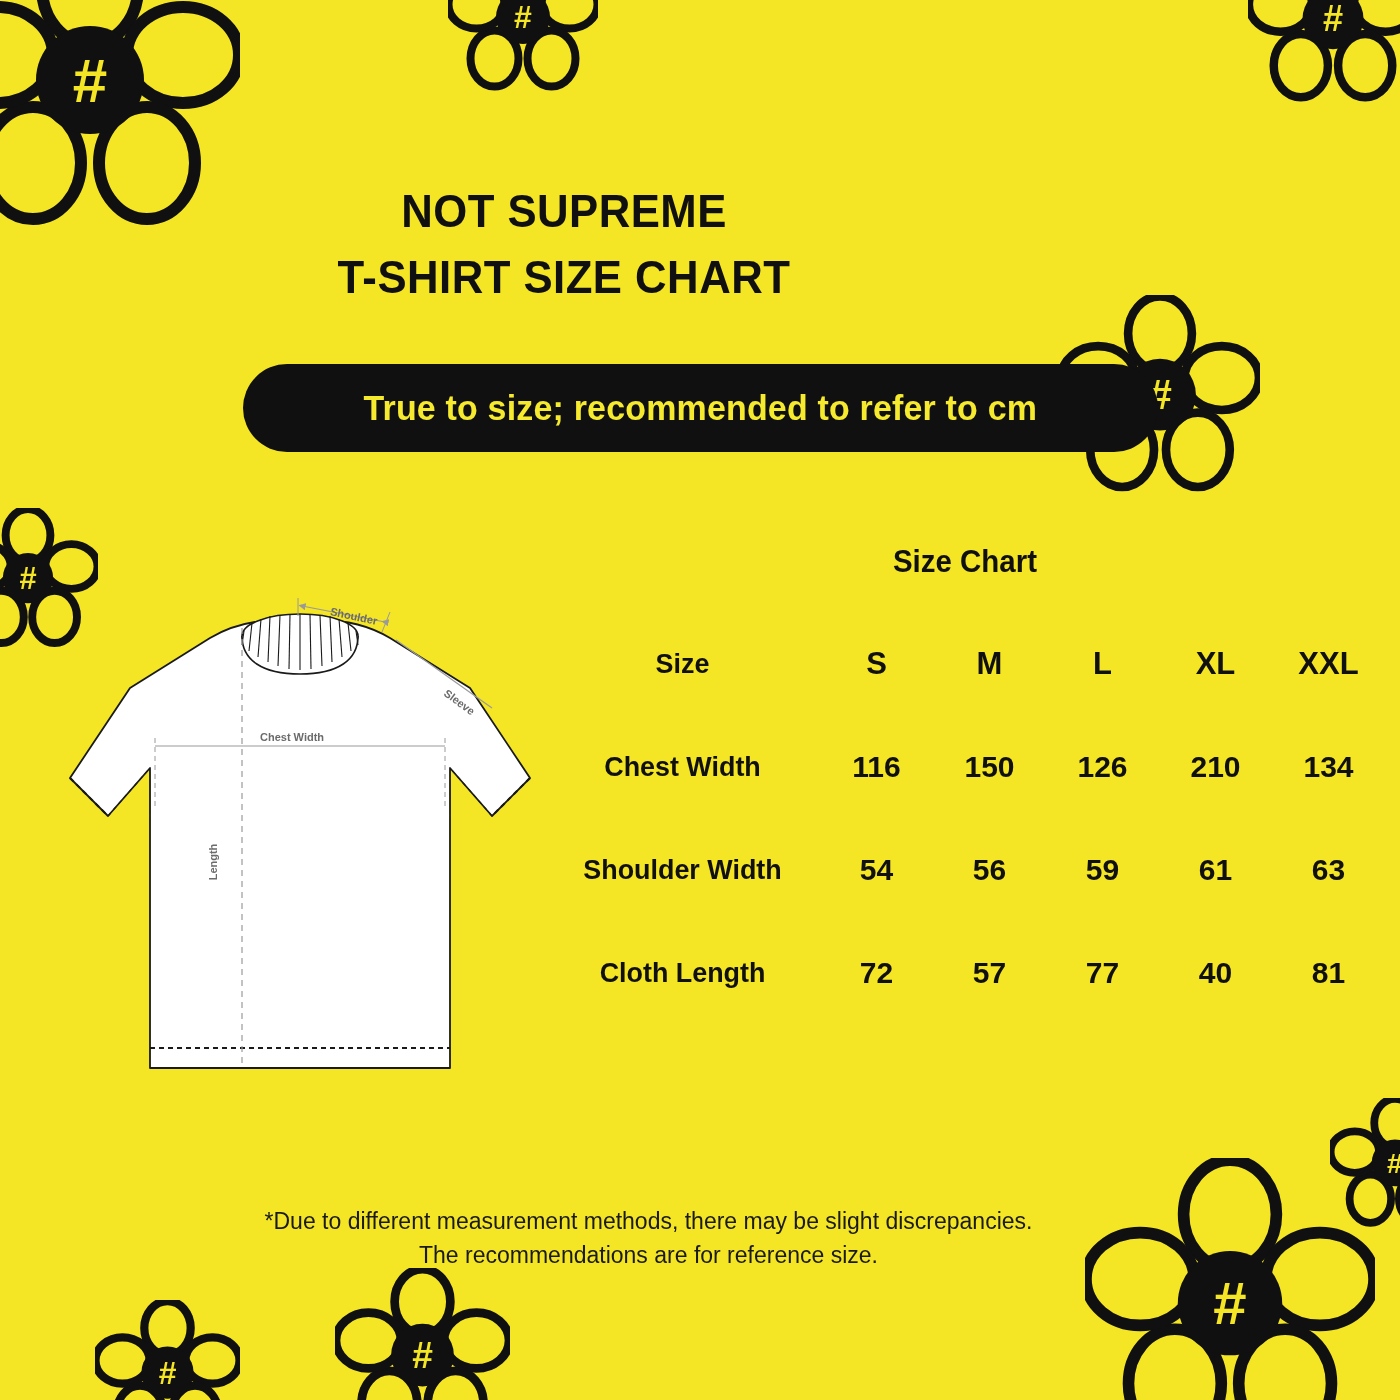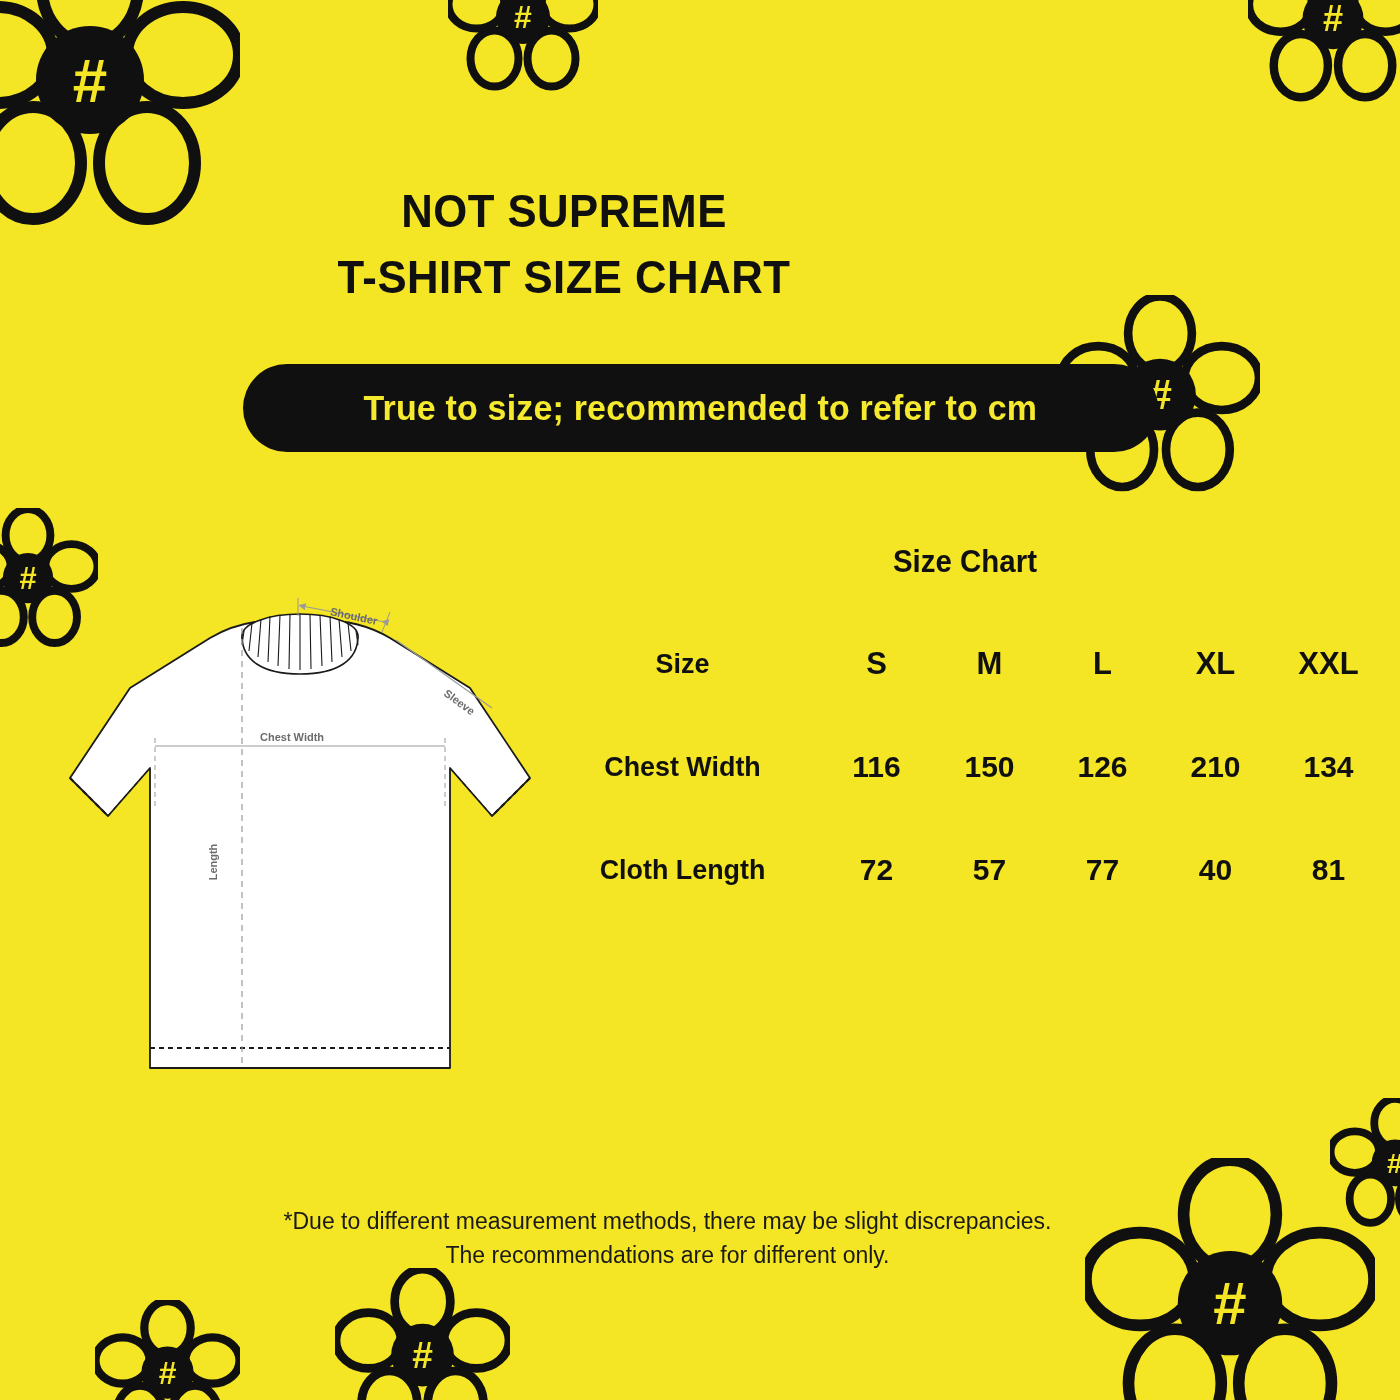--- a/index.html
+++ b/index.html
@@ -116,21 +116,20 @@
   
   .footnote {
     position: absolute;
     top: 1204px;
     left: 0;
     width: 1297px;
     text-align: center;
     color: #1a1a1a;
     font-size: 23px;
     line-height: 34px;
-    padding-left: 19px;
   }
 
   
   .shirt-wrap {
     position: absolute;
     left: 30px;
     top: 598px;
     width: 540px;
     height: 500px;
   }
@@ -288,20 +287,28 @@
     <tbody>
       <tr>
         <td class="rowhead">Chest Width</td>
         <td class="val">116</td>
         <td class="val">150</td>
         <td class="val">126</td>
         <td class="val">210</td>
         <td class="val">134</td>
       </tr>
       <tr>
+        <td class="rowhead">Shoulder Width</td>
+        <td class="val">54</td>
+        <td class="val">56</td>
+        <td class="val">59</td>
+        <td class="val">61</td>
+        <td class="val">63</td>
+      </tr>
+      <tr>
         <td class="rowhead">Cloth Length</td>
         <td class="val">72</td>
         <td class="val">57</td>
         <td class="val">77</td>
         <td class="val">40</td>
         <td class="val">81</td>
       </tr>
     </tbody>
   </table>
 
@@ -358,16 +365,16 @@
     </svg>
 
     <div class="shirt-label" style="left:300px; top:12px; transform:rotate(12deg);">Shoulder</div>
     <div class="shirt-label" style="left:412px; top:98px; transform:rotate(36deg);">Sleeve</div>
     <div class="shirt-label" style="left:230px; top:133px;">Chest Width</div>
     <div class="shirt-label" style="left:165px; top:258px; transform:rotate(-90deg);">Length</div>
   </div>
 
   <div class="footnote">
     <div>*Due to different measurement methods, there may be slight discrepancies.</div>
-    <div>The recommendations are for different only.</div>
+    <div>The recommendations are for reference size.</div>
   </div>
 
 </div>
 
 </body></html>

